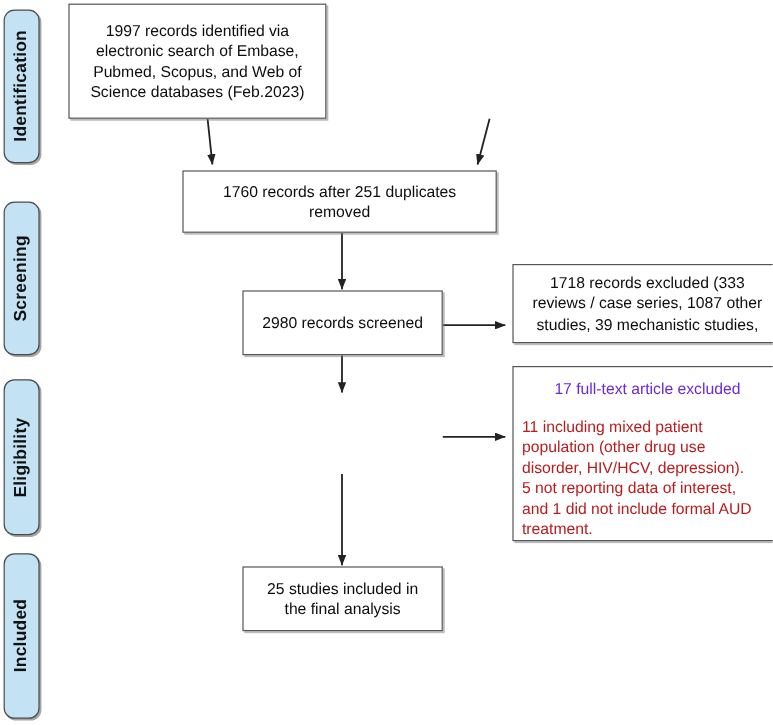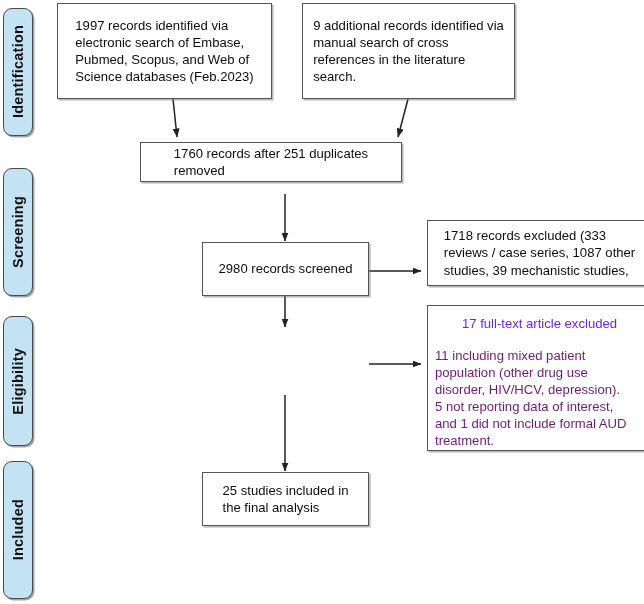--- a/index.html
+++ b/index.html
@@ -47,39 +47,40 @@
     box-shadow: 1.6px 1.6px 0 rgba(120,120,120,0.5);
     display: flex;
     align-items: center;
     justify-content: center;
     padding: 4px 7px;
   }
   .nodebox .txt {
     font-size: 13.1px;
     line-height: 1.30;
     color: #0d0d0d;
+    text-align: center;
     white-space: pre-line;
   }
   .nodebox.topstack {
     flex-direction: column;
     align-items: stretch;
     justify-content: flex-start;
     padding-top: 9px;
   }
   .nodebox.topstack .head {
     font-size: 13.1px;
     line-height: 1.30;
     color: #6d28d9;
     text-align: center;
     white-space: pre-line;
   }
   .nodebox.topstack .body {
     font-size: 13.1px;
     line-height: 1.30;
-    color: #701a75;
+    color: #b91c1c;
     text-align: left;
     white-space: pre-line;
     margin-top: 15px;
   }
   
   svg.edges {
     position: absolute;
     left: 0;
     top: 0;
     width: 644px;
@@ -135,28 +136,22 @@
     <path d="M 285 395 L 285 471" marker-end="url(#arrowhead)"></path>
   </svg>
 
   <div class="nodebox" style="left:57px; top:3px; width:215px; height:96px;">
     <div class="txt">1997 records identified via
 electronic search of Embase,
 Pubmed, Scopus, and Web of
 Science databases (Feb.2023)</div>
   </div>
 
-  <div class="nodebox" style="left:302px; top:3px; width:213px; height:96px;">
-    <div class="txt">9 additional records identified via
-manual search of cross
-references in the literature
-search.</div>
-  </div>
 
-  <div class="nodebox" style="left:140px; top:142px; width:262px; height:40px;">
+  <div class="nodebox" style="left:152px; top:142px; width:262px; height:52px;">
     <div class="txt">1760 records after 251 duplicates
 removed</div>
   </div>
 
   <div class="nodebox" style="left:202px; top:242px; width:167px; height:54px;">
     <div class="txt">2980 records screened</div>
   </div>
 
   <div class="nodebox" style="left:427px; top:220px; width:225px; height:66px;">
     <div class="txt">1718 records excluded (333

